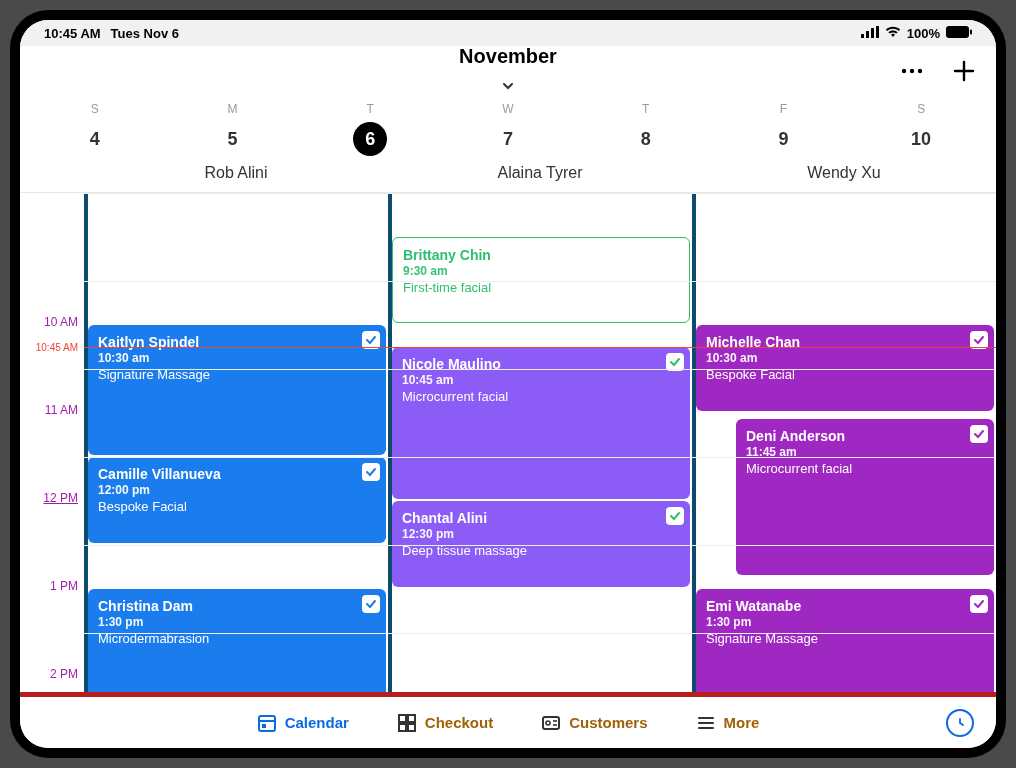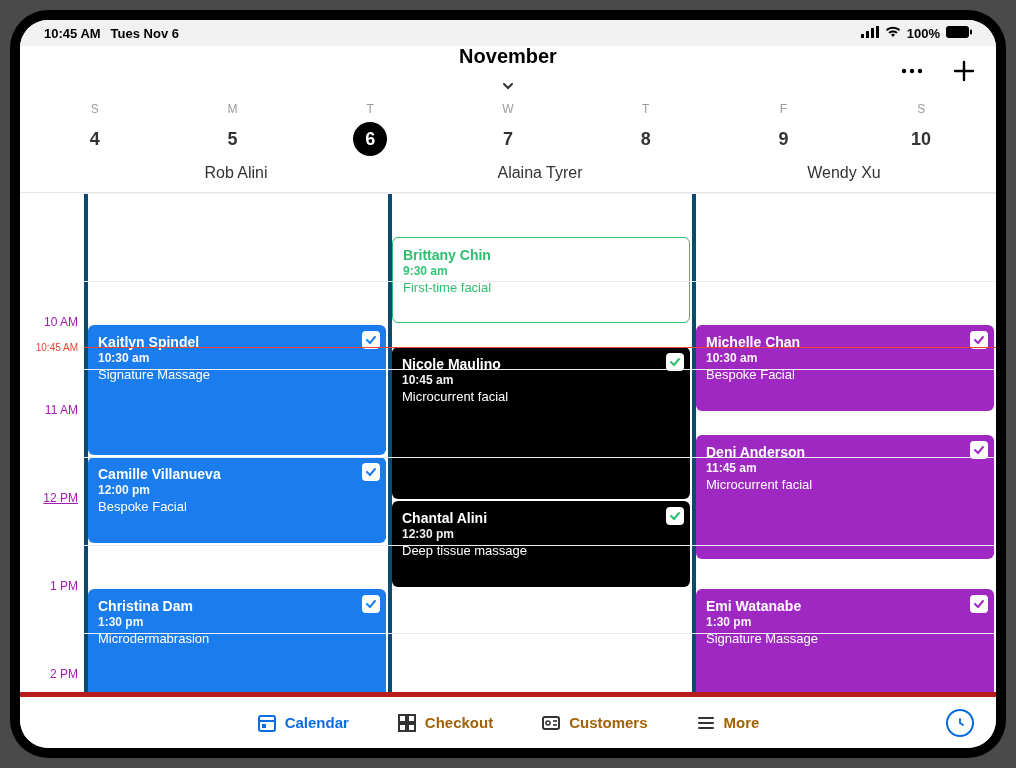--- a/index.html
+++ b/index.html
@@ -30,21 +30,21 @@
 .grid-area .hour-line { position:absolute; left:0; right:0; height:1px; background:#eee; }
 .now-line { position:absolute; left:0; right:0; height:1px; background:#e43; z-index:5; }
 .now-label { position:absolute; font-size:10px; color:#e43; right:6px; transform:translateY(-50%); }
 .columns { position:absolute; inset:0; display:grid; grid-template-columns: 1fr 1fr 1fr; }
 .col { position:relative; border-left:4px solid #0c4a6e; }
 .event { position:absolute; left:0; right:2px; border-radius:6px; padding:8px 30px 8px 10px; color:#fff; font-size:13px; line-height:1.3; overflow:hidden; cursor:pointer; }
 .event .client { font-weight:700; font-size:14px; }
 .event .etime { font-size:12px; opacity:.95;font-weight:bold; }
 .event .service { font-size:13px; }
 .event.blue { background:#1b7ced; }
-.event.green { background:#000000; }
+.event.green { background:#8b5cf6; }
 .event.purple { background:#a028c2; }
 .event.outline-green { background:#fff; border:1.5px solid #2ebf6e; color:#2ebf6e; }
 .check-badge { position:absolute; top:6px; right:6px; width:18px; height:18px; background:#fff; border-radius:4px; display:flex; align-items:center; justify-content:center; font-size:12px; }
 .event.blue .check-badge { color:#1b7ced; }
 .event.green .check-badge { color:#2ebf6e; }
 .event.purple .check-badge { color:#a028c2; }
 .bottom-bar { height:56px; background:#fff; border-top:5px solid #b91c1c; display:flex; align-items:center; justify-content:center; gap:48px; position:relative; }
 .nav-item { display:flex; align-items:center; gap:8px; font-size:15px; font-weight:700; color:#a16207; cursor:pointer; }
 .nav-item.active { color:#0b6be2; }
 .nav-icon { width:20px; height:20px; }
@@ -226,21 +226,21 @@
               <div class="event purple" style="top: 132px; height: 86px;">
                 <div class="client">Michelle Chan</div>
                 <div class="etime">10:30 am</div>
                 <div class="service">Bespoke Facial</div>
                 <div class="check-badge">
                   <svg width="12" height="12" viewBox="0 0 12 12">
                     <path d="M2 6 L5 9 L10 3" stroke="currentColor" stroke-width="2" fill="none" stroke-linecap="round"></path>
                   </svg>
                 </div>
               </div>
-              <div class="event purple" style="top: 242px; height: 124px;">
+              <div class="event purple" style="top: 226px; height: 156px; margin-left: 40px;">
                 <div class="client">Deni Anderson</div>
                 <div class="etime">11:45 am</div>
                 <div class="service">Microcurrent facial</div>
                 <div class="check-badge">
                   <svg width="12" height="12" viewBox="0 0 12 12">
                     <path d="M2 6 L5 9 L10 3" stroke="currentColor" stroke-width="2" fill="none" stroke-linecap="round"></path>
                   </svg>
                 </div>
               </div>
               <div class="event purple" style="top: 396px; height: 115.304px;">

